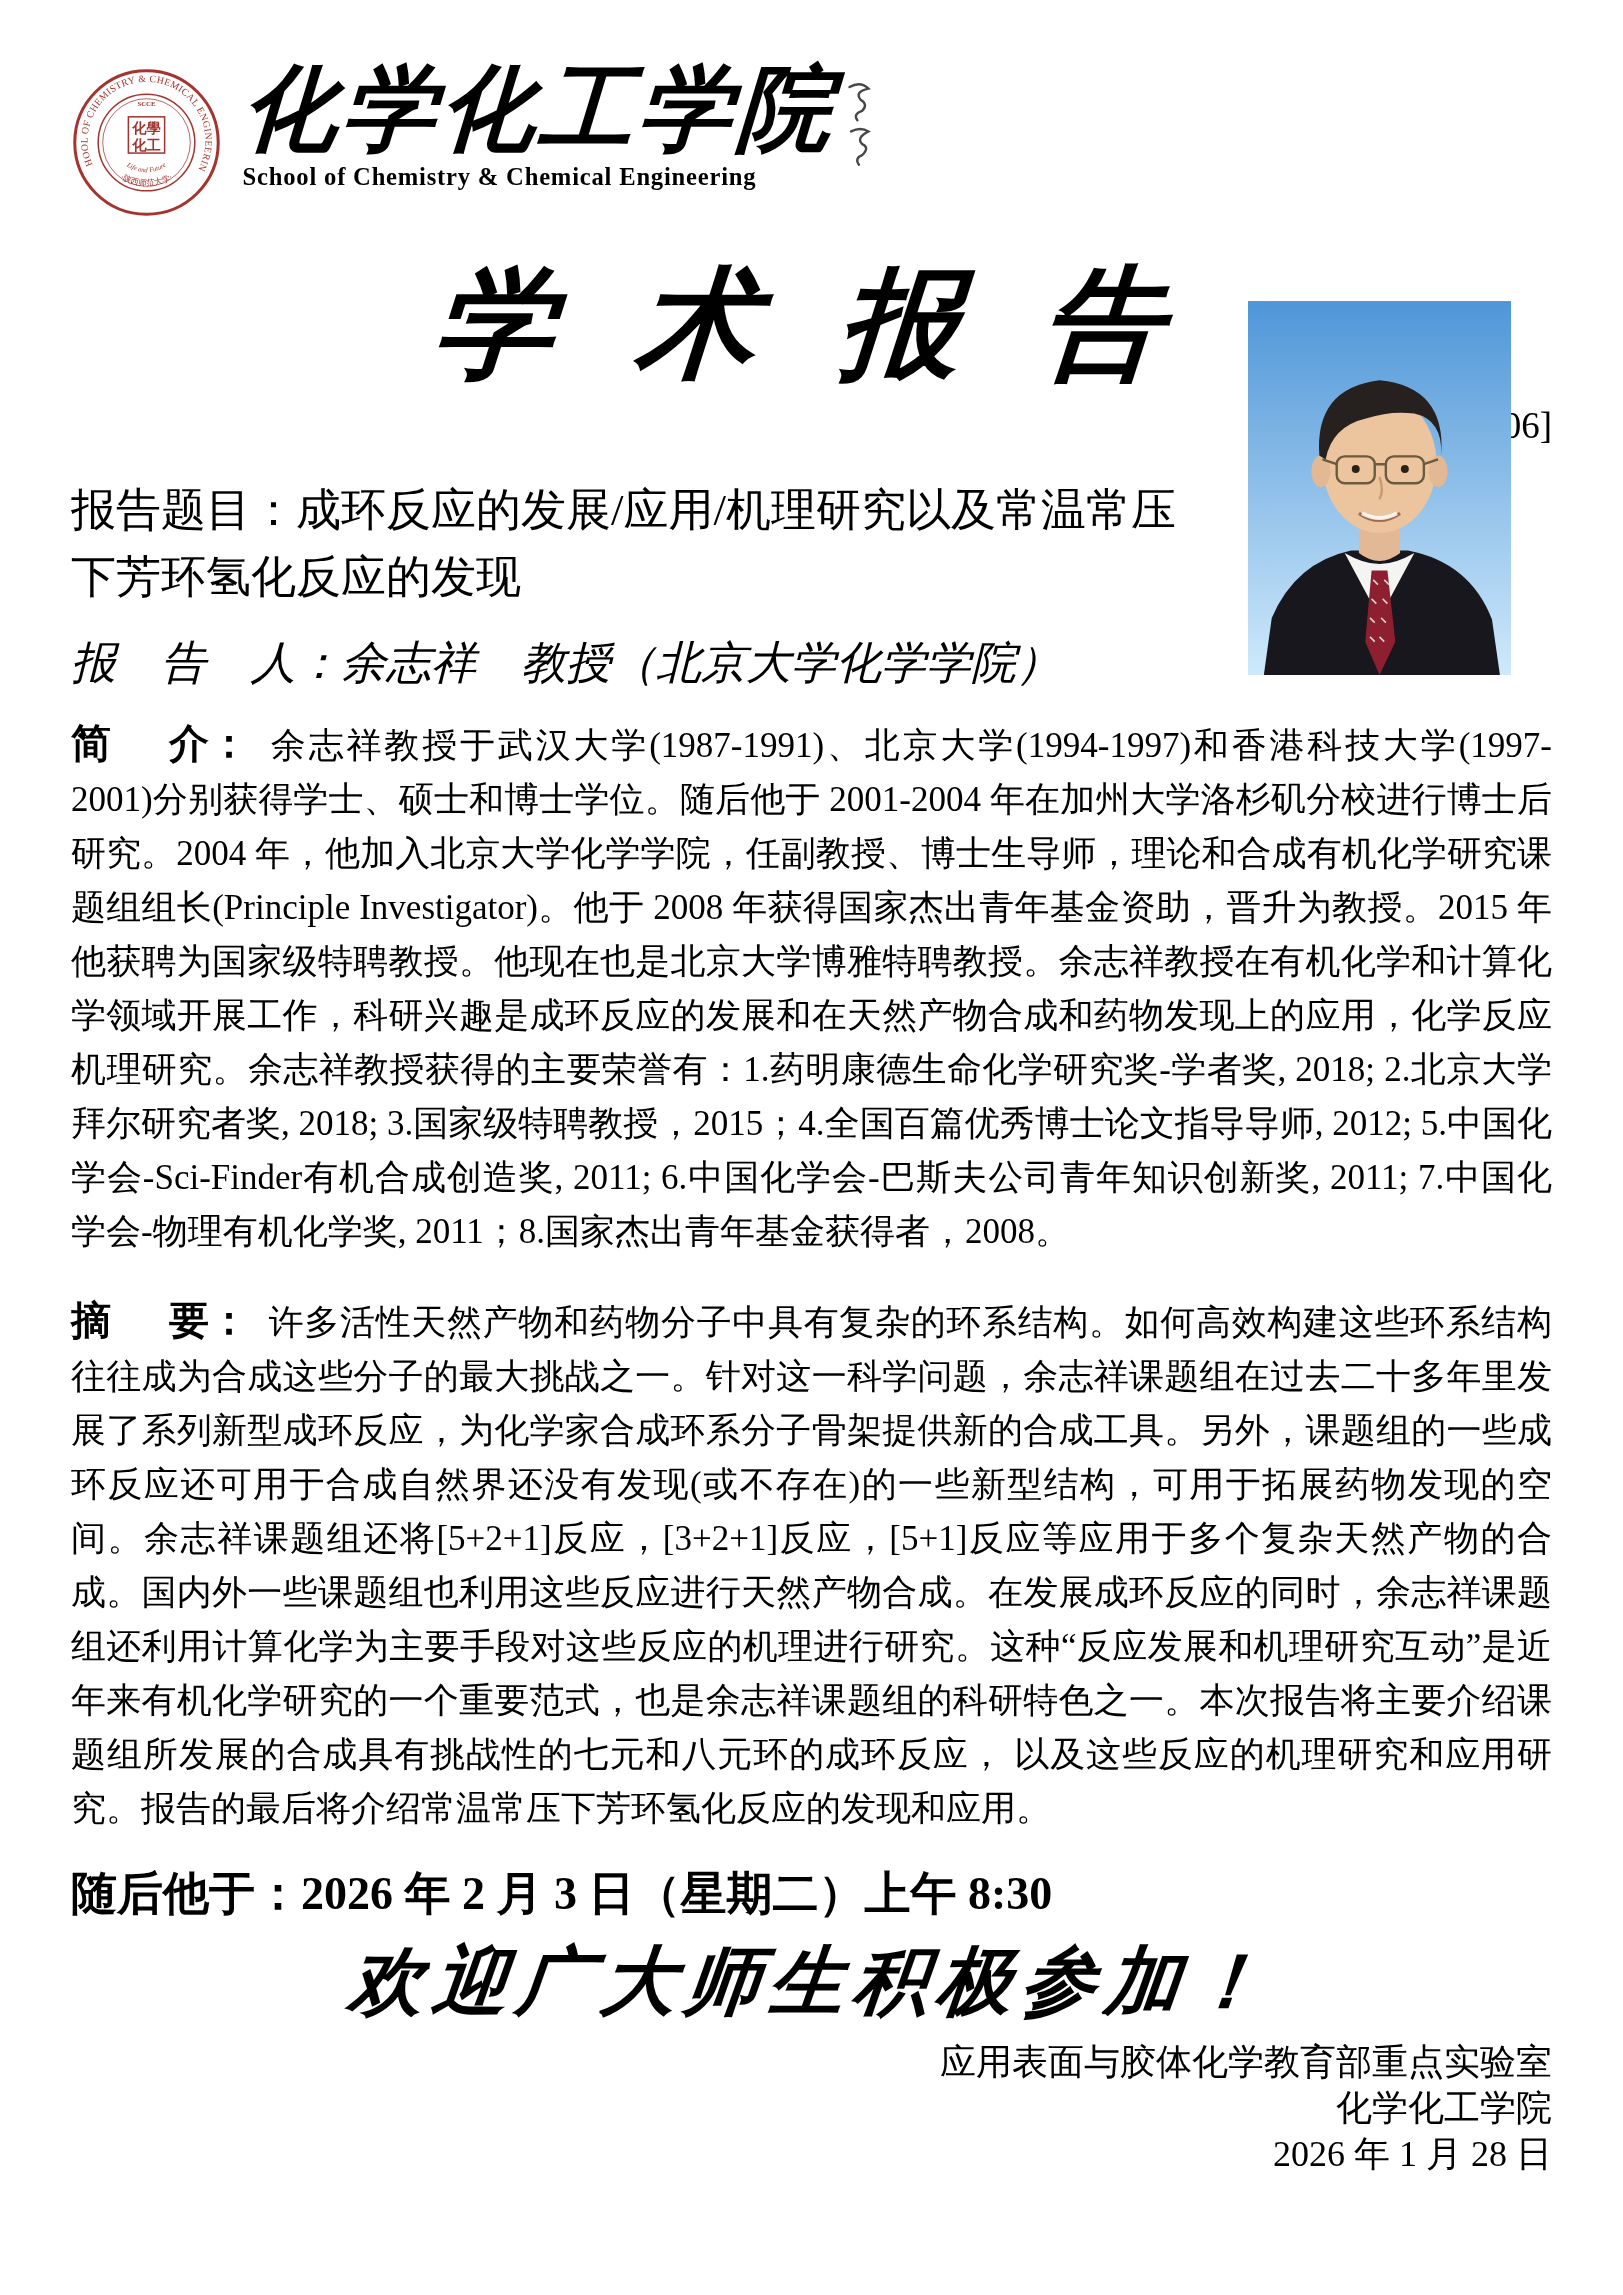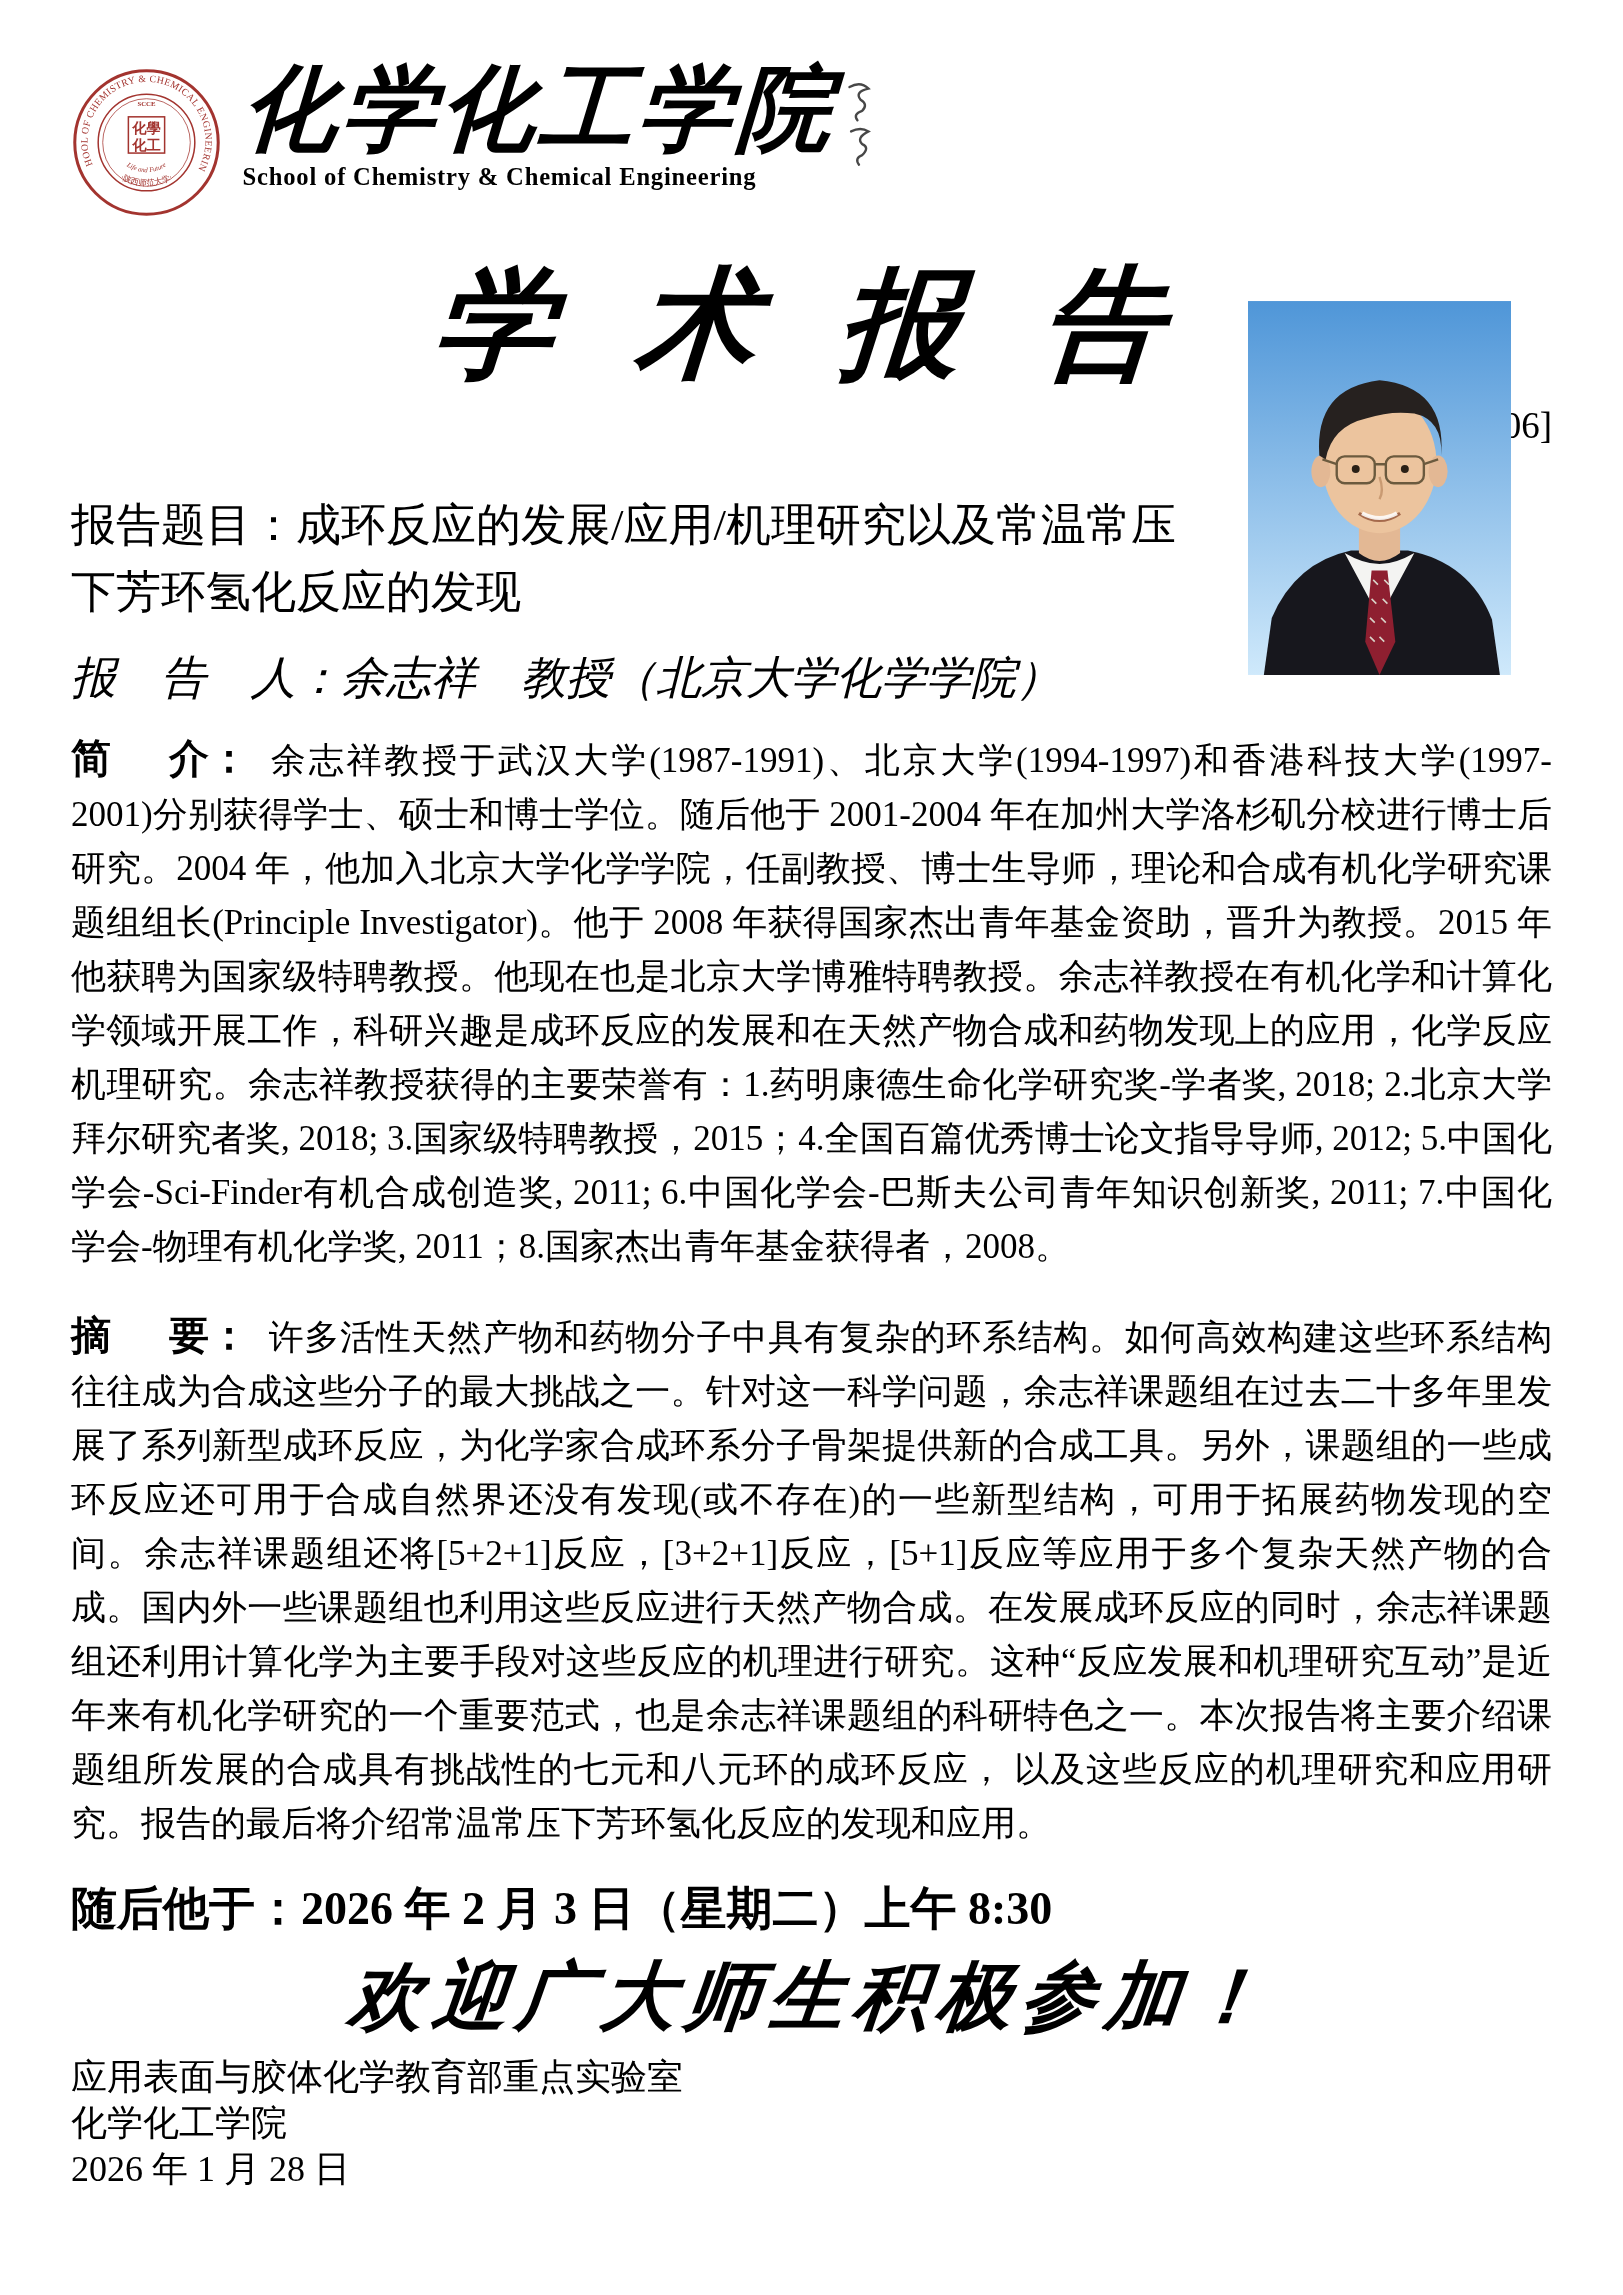--- a/index.html
+++ b/index.html
@@ -16,39 +16,39 @@
   .logo-en{font-size:24.6px;font-weight:700;letter-spacing:0.8px;margin-top:6.3px;white-space:nowrap;}
   .signature{width:32px;height:95px;margin-left:8px;margin-top:14.3px;opacity:.8;}
 
   
   .main-title{text-align:center;font-size:120px;line-height:136px;font-weight:900;
               font-style:italic;letter-spacing:.22em;transform:skewX(-4deg);
               margin-top:4.8px;white-space:nowrap;}
   .issue-no{text-align:right;font-size:37px;line-height:49px;margin-top:8px;}
 
   
-  .topic-block{width:1149px;font-size:45px;line-height:67px;margin-top:42px;}
+  .topic-block{width:1149px;font-size:45px;line-height:67px;margin-top:27px;}
   .speaker-line{width:1149px;font-size:45px;line-height:67px;margin-top:19px;font-style:italic;}
 
   
   .para{font-size:35px;line-height:54px;text-align:justify;margin-top:20.6px;}
   .para-label{display:inline-flex;justify-content:space-between;width:178px;
               font-weight:700;font-size:40px;vertical-align:baseline;}
   .para-gap{display:inline-block;width:19px;}
 
   
   .when-where{font-size:46px;line-height:71px;font-weight:700;margin-top:22px;}
 
   
   .welcome{text-align:center;font-size:75px;line-height:98px;font-weight:900;
            font-style:italic;letter-spacing:.12em;transform:skewX(-6deg);margin-top:3.2px;
            white-space:nowrap;}
 
   
-  .footer{text-align:left;font-size:36px;line-height:46px;margin-top:8px;}
+  .footer{text-align:right;font-size:36px;line-height:46px;margin-top:8px;}
 
   
   .photo{position:absolute;left:1248px;top:301px;width:263px;height:374px;}
 </style>
 </head>
 <body>
 
 <div class="page">
 
   <div class="logo-row">

